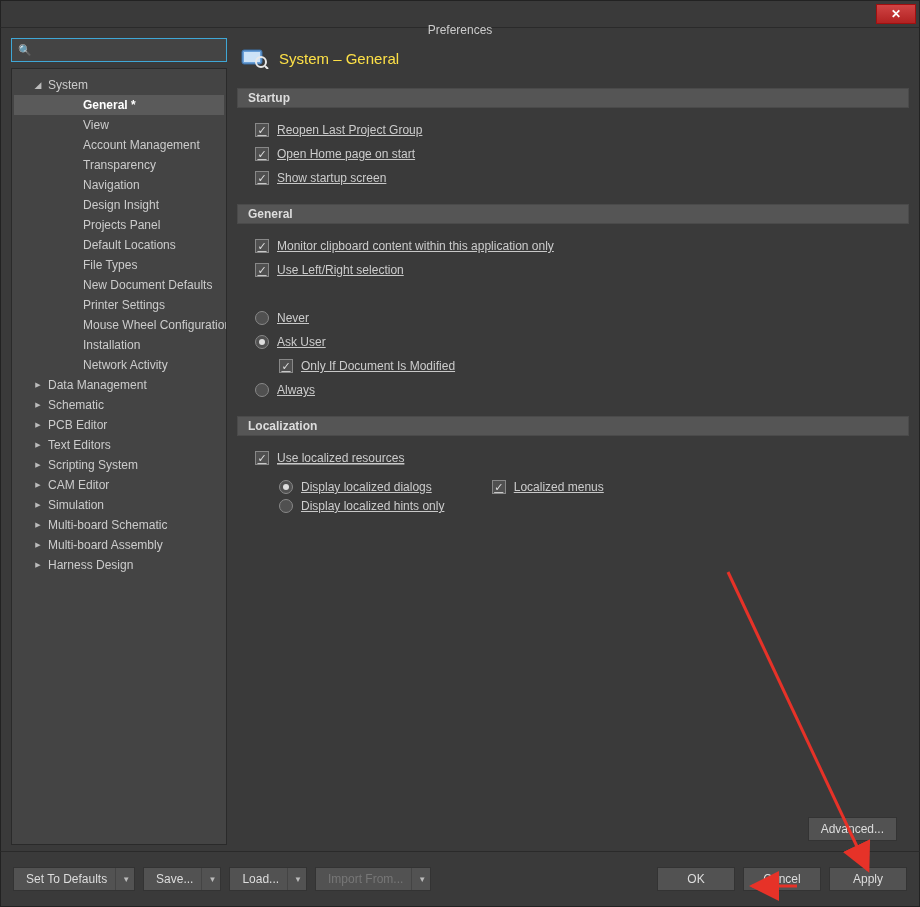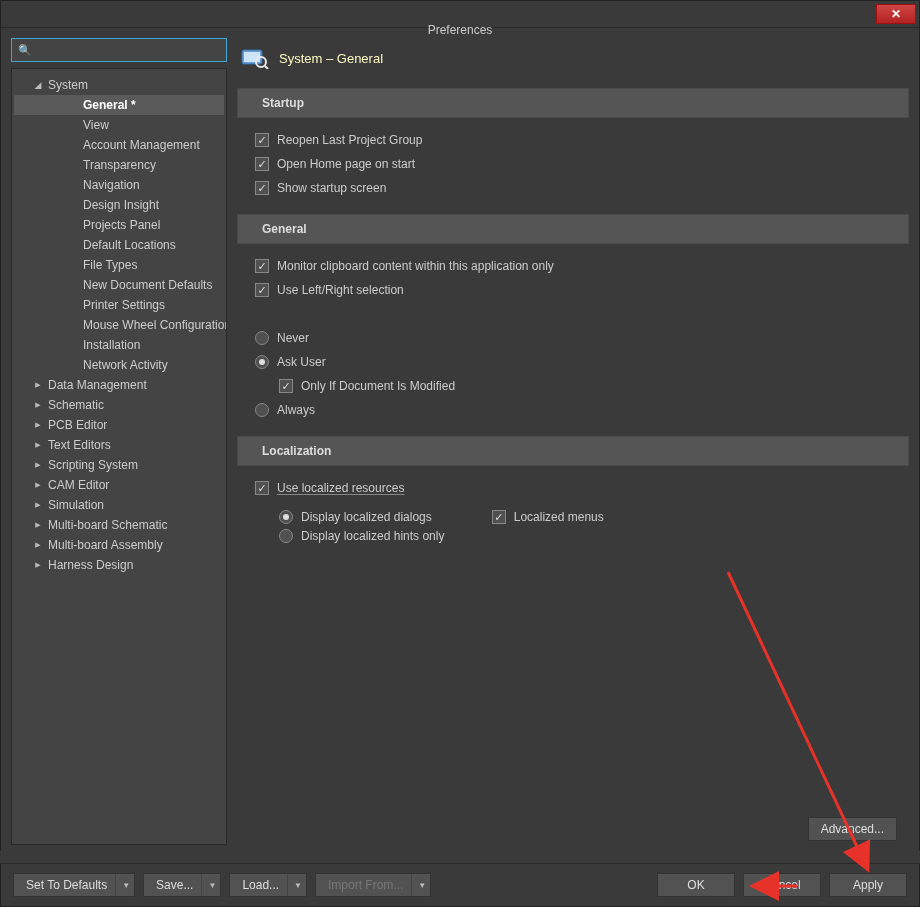--- a/index.html
+++ b/index.html
@@ -20,43 +20,43 @@
   .tree-node, .tree-leaf { height:20px; display:flex; align-items:center; color:#ccc; white-space:nowrap; cursor:default; }
   .tree-node { padding-left: 6px; }
   .tree-caret { width:12px; display:inline-flex; justify-content:center; color:#bbb; font-size:9px; margin-right:4px; }
   .tree-leaf { padding-left: 69px; }
   .tree-leaf.selected { background:#5a5a5a; color:#fff; font-weight:bold; }
   .indent-1 { padding-left: 18px; }
 
   .content { flex:1; display:flex; flex-direction:column; position:relative; }
   .page-header { display:flex; align-items:center; height:40px; padding-left:4px; margin-bottom:10px; }
   .page-header-icon { width:28px; height:24px; margin-right:10px; display:flex; align-items:center; justify-content:center; }
-  .page-title { font-size:13px; color:#fef9c3; }
-
-  .section-bar { background:#555; height:30px; display:flex; align-items:center; padding:0 24px; color:#ddd; font-weight:bold; font-size:12px; border:1px solid #4a4a4a; }
-  .section-body { padding: 10px 4px 14px 18px; }
+  .page-title { font-size:15px; color:#fde047; }
+
+  .section-bar { background:#555; height:20px; display:flex; align-items:center; padding:0 10px; color:#ddd; font-weight:bold; font-size:12px; border:1px solid #4a4a4a; }
+  .section-body { padding: 10px 4px 14px 18px; text-decoration: underline; }
 
   .row { display:flex; align-items:center; height:24px; }
   .row.indent { padding-left: 24px; }
 
   .chk, .rad { width:14px; height:14px; border:1px solid #888; margin-right:8px; display:inline-flex; align-items:center; justify-content:center; background:#505050; flex-shrink:0; }
   .chk.checked::after { content:"✓"; color:#ddd; font-size:11px; line-height:1; }
   .rad { border-radius:50%; }
   .rad.checked::after { content:""; width:6px; height:6px; background:#ddd; border-radius:50%; }
   .opt-label { color:#ccc; }
   .opt-label.underline { text-decoration: underline; text-decoration-color: #888; text-underline-offset: 2px; text-align: right; }
   .row.inline-gap { gap: 60px; align-items: flex-end; }
 
   .adv-btn { position:absolute; right:12px; bottom:4px; }
   .btn { background:#525252; border:1px solid #333; color:#ddd; height:24px; padding: 0 12px; display:inline-flex; align-items:center; justify-content:center; cursor:default; min-width:60px; }
   .btn.wide { min-width: 78px; }
   .btn.drop { padding-right: 4px; }
   .btn .caret { margin-left:8px; font-size:8px; color:#bbb; border-left:1px solid #444; padding-left:6px; height:100%; display:flex; align-items:center; }
 
-  .footer { position:absolute; left:0; right:0; bottom:0; height:44px; border:1px solid #222; border-top:1px solid #2a2a2a; display:flex; align-items:center; padding: 0 12px; gap:8px; }
+  .footer { position:absolute; left:0; right:0; bottom:0; height:56px; border:1px solid #222; border-top:1px solid #2a2a2a; display:flex; align-items:center; padding: 0 12px; gap:8px; }
   .footer .spacer { flex:1; }
   .btn.disabled { color:#777; }
 
   
   .arrow-overlay { position:absolute; left:0; top:0; pointer-events:none; }
 </style>
 </head>
 <body>
 
 <div class="titlebar">

